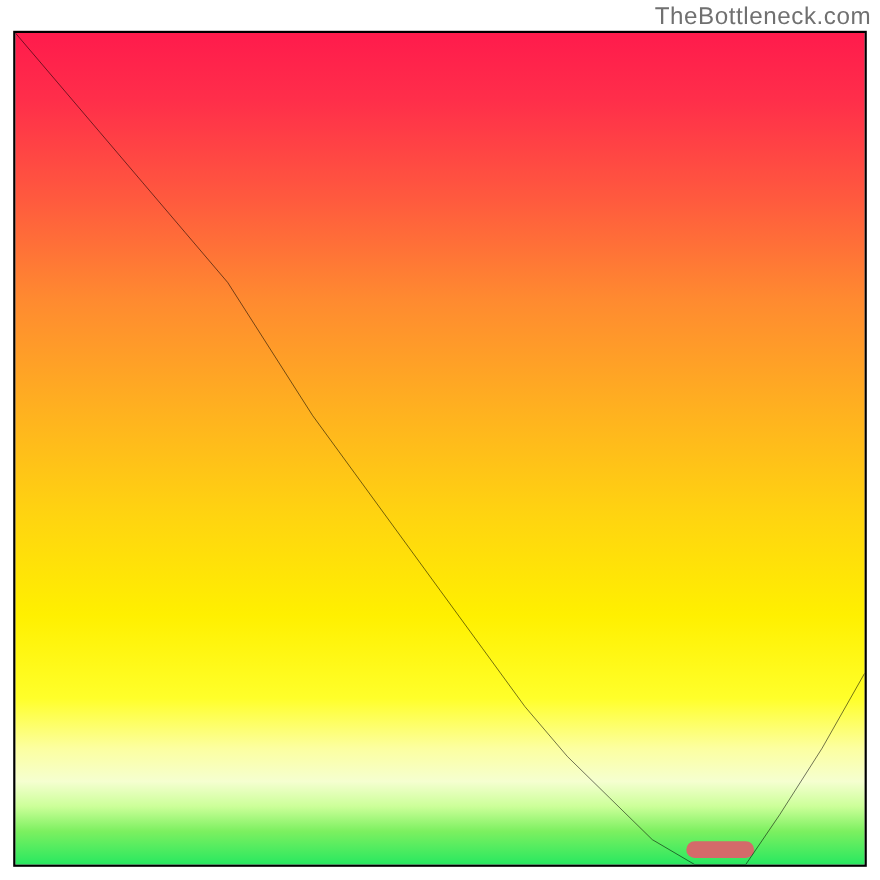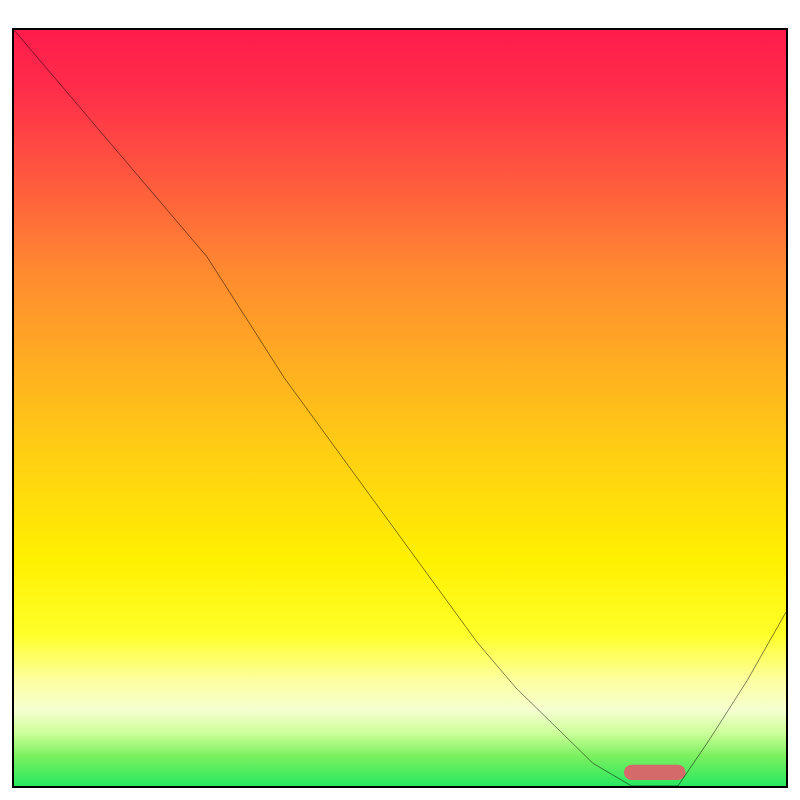--- a/index.html
+++ b/index.html
@@ -60,20 +60,21 @@
   .optimal {
     fill: #d46a6a;
     stroke: #d46a6a;
     stroke-width: 0;
   }
 </style>
 </head>
 <body>
 
 <div class="wrap">
+  <div class="watermark">TheBottleneck.com</div>
 
   <div class="plot">
 
     <svg viewBox="0 0 100 100" preserveAspectRatio="none">
 
       <rect class="optimal" y="97.2" width="8" height="2" rx="1" ry="1" x="79"></rect>
 
       <path fill="none" stroke="#000" stroke-width="0.5" vector-effect="non-scaling-stroke" d="M0.00 0.00 L5.00 6.00 L10.00 12.00 L15.00 18.00 L20.00 24.00 L25.00 30.00 L30.00 38.00 L35.00 46.00 L40.00 53.00 L45.00 60.00 L50.00 67.00 L55.00 74.00 L60.00 81.00 L65.00 87.00 L70.00 92.00 L75.00 97.00 L80.00 100.00 L82.00 100.00 L86.00 100.00 L90.00 94.00 L95.00 86.00 L100.00 77.00"></path>
     </svg>
   </div>

